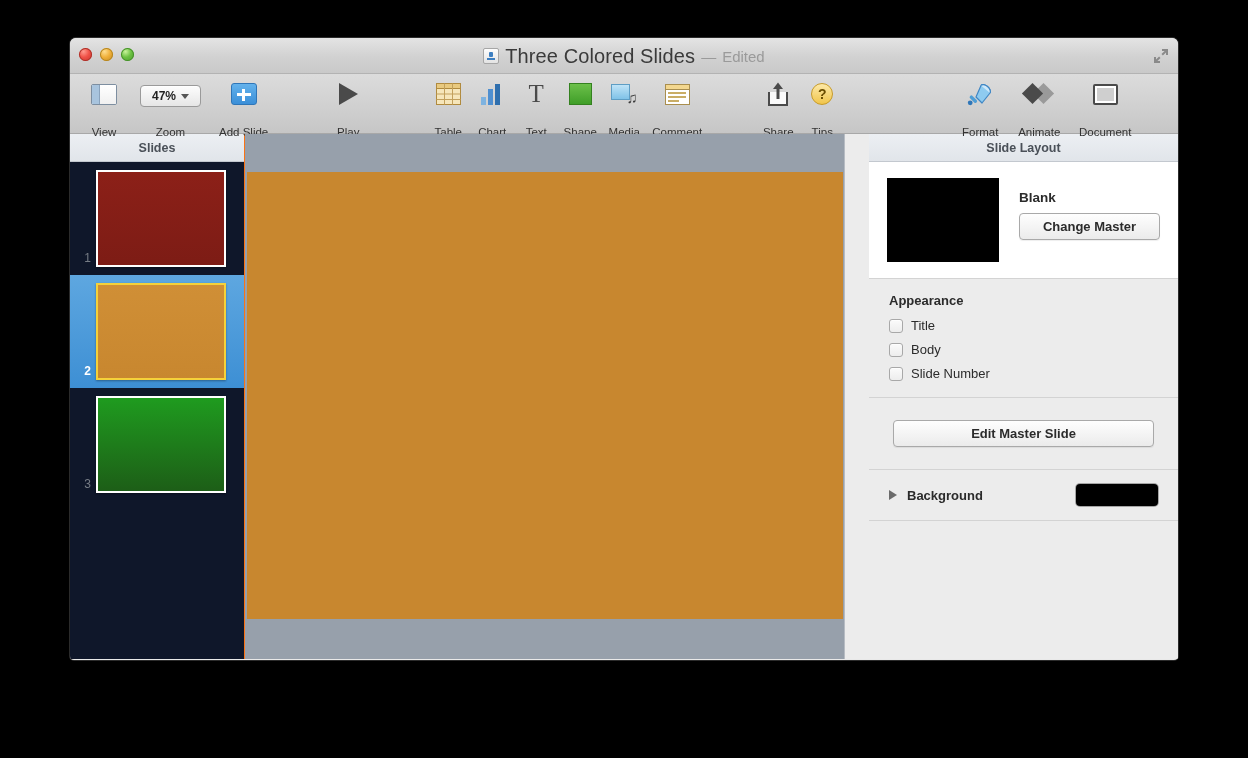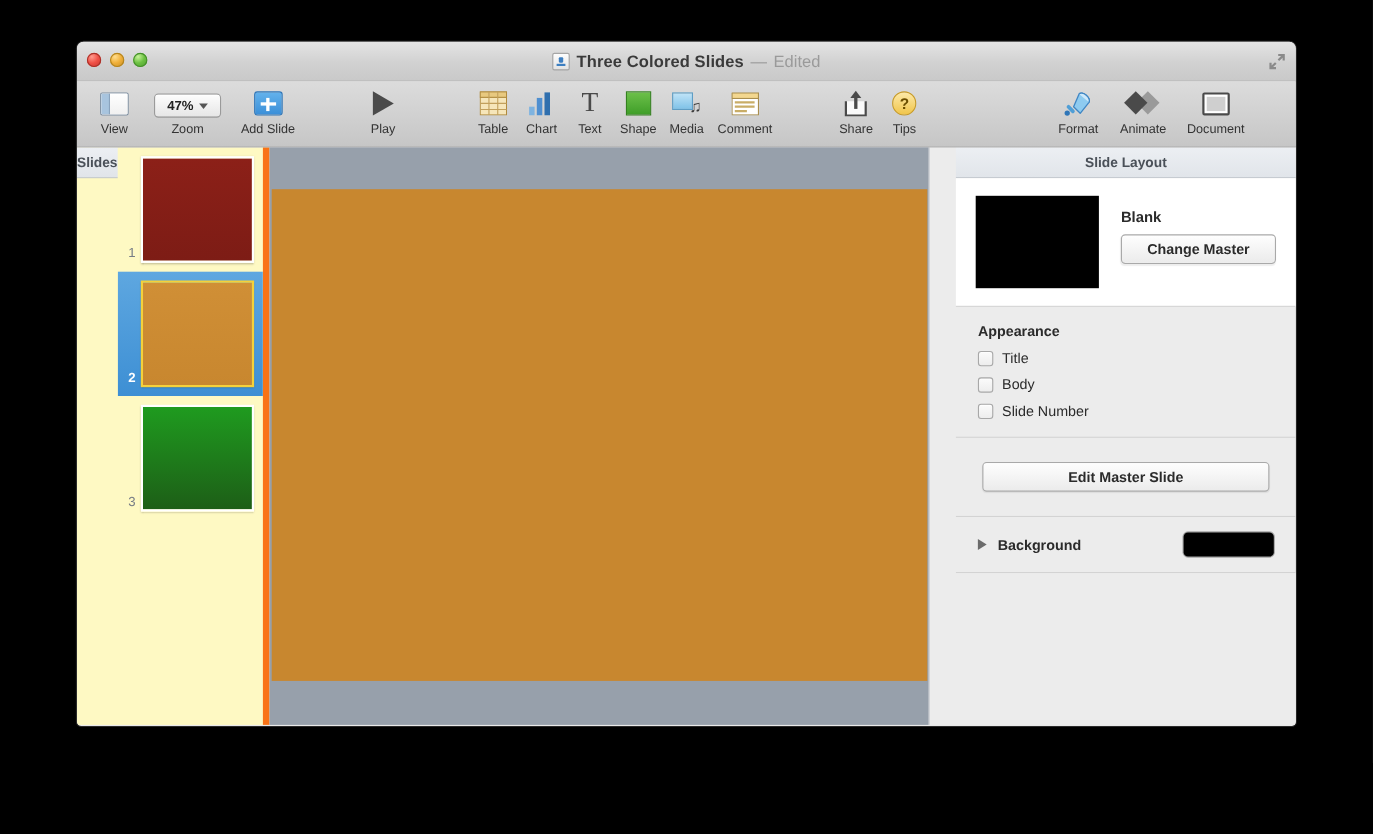--- a/index.html
+++ b/index.html
@@ -46,21 +46,21 @@
   }
   .doc-icon::before {
     content: ""; position: absolute; left: 5px; top: 3px;
     width: 4px; height: 5px; border-radius: 1px;
     background: #3d7fc1;
   }
   .doc-icon::after {
     content: ""; position: absolute; left: 3px; top: 9px;
     width: 8px; height: 2px; background: #3d7fc1;
   }
-  .title-text { font-size: 15px; font-weight: bold; color: #3a3a3a; letter-spacing: .1px; }
+  .title-text { font-size: 20px; font-weight: normal; color: #3a3a3a; letter-spacing: .1px; }
   .title-sep  { font-size: 15px; color: #9a9a9a; }
   .title-edited { font-size: 15px; color: #9a9a9a; }
 
   .expand-btn {
     position: absolute; right: 8px; top: 9px;
     width: 18px; height: 18px; cursor: default;
   }
 
   
   .toolbar {
@@ -71,21 +71,21 @@
     position: relative;
   }
   .tgroup { display: flex; align-items: flex-start; }
   .titem {
     display: flex; flex-direction: column; align-items: center;
     justify-content: flex-start;
     padding-top: 5px;
     min-width: 44px;
   }
   .ticon { height: 30px; display: flex; align-items: center; justify-content: center; }
-  .tlabel { font-size: 11.5px; color: #333; margin-top: 3px; white-space: nowrap; }
+  .tlabel { font-size: 11.5px; color: #333; margin-top: 17px; white-space: nowrap; }
 
   
   .ic-view {
     width: 26px; height: 21px; border: 1px solid #7d8ea0; border-radius: 2px;
     background: #fff; display: flex; overflow: hidden;
   }
   .ic-view i { display: block; width: 8px; background: #a8c4de; border-right: 1px solid #8aa3bd; }
   .ic-view b { display: block; flex: 1; background: linear-gradient(to bottom,#fff,#f0f0f0); }
 
   
@@ -166,23 +166,23 @@
   .tspacer-b { width: 56px; }
   .tspacer-c { width: 48px; }
   .tspacer-d { width: 108px; }
 
   
   .body { display: flex; height: 525px; }
 
   
   .navigator {
     width: 175px;
-    background: #fef9c3;
-    border-right: 6px solid #f97316;
-    display: flex; flex-direction: row;
+    background: #0f172a;
+    border-right: 1px solid #f97316;
+    display: flex; flex-direction: column;
   }
   .nav-header {
     height: 28px;
     background: linear-gradient(to bottom, #eceff3, #e1e5ea);
     border-bottom: 1px solid #c3c8cf;
     display: flex; align-items: center; justify-content: center;
     font-size: 12.5px; font-weight: bold; color: #4a5058;
   }
   .nav-list { flex: 1; overflow: hidden; }
   .nav-item {

